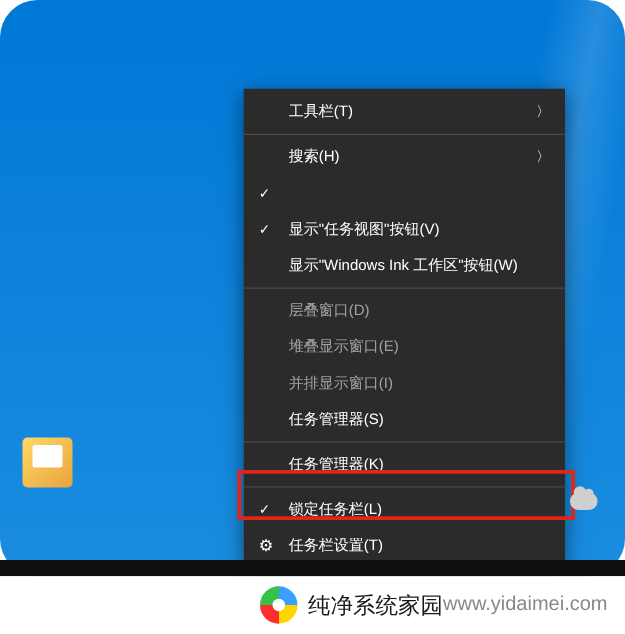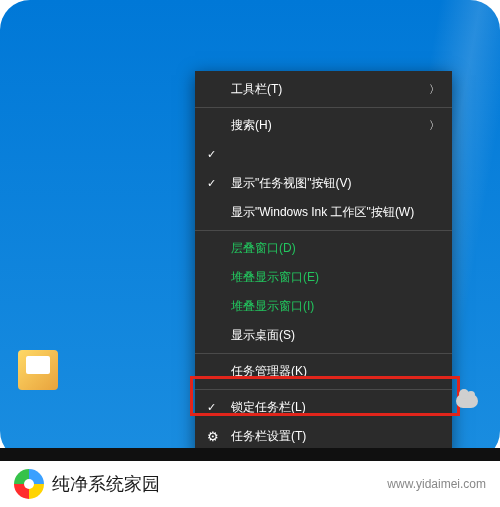--- a/index.html
+++ b/index.html
@@ -5,32 +5,32 @@
   * { margin:0; padding:0; box-sizing:border-box; }
   body { width:500px; height:507px; font-family:"Microsoft YaHei","Segoe UI",sans-serif; overflow:hidden; position:relative; background:#fff; }
   .screenshot { position:absolute; left:0; top:0; width:500px; height:461px; background:linear-gradient(to bottom,#0078d7 0%,#1a8de0 100%);border-radius:30px; }
   .light-shaft { position:absolute; right:0; top:0; width:120px; height:461px; background:linear-gradient(100deg,transparent 30%,rgba(255,255,255,0.15) 50%,transparent 70%); }
   .desktop-icon { position:absolute; left:18px; top:350px; display:flex; flex-direction:column; align-items:center; }
   .desktop-icon .icon-box { width:40px; height:40px; background:linear-gradient(135deg,#ffd966,#e8a33d); border-radius:4px; position:relative; }
   .desktop-icon .icon-box::after { content:""; position:absolute; left:8px; top:6px; width:24px; height:18px; background:#fff; border-radius:2px; }
   .taskbar { position:absolute; left:0; bottom:0; width:500px; height:13px; background:#101010; }
   .ctx-menu { position:absolute; left:195px; top:71px; width:257px; background:#2b2b2b; box-shadow:0 4px 16px rgba(0,0,0,0.5); padding:4px 0; }
   .menu-item { display:flex; align-items:center; height:29px; padding:0 10px 0 36px; position:relative; color:#fff; font-size:12px; cursor:default; }
-  .menu-item.disabled { color:#22c55e;text-align:center; }
+  .menu-item.disabled { color:#a3a3a3;text-align:center; }
   .menu-item .chev { position:absolute; right:12px; color:#fff; font-size:11px; }
   .menu-item .chk { position:absolute; left:12px; color:#fff; font-size:11px; }
   .menu-item .gear { position:absolute; left:12px; color:#fff; font-size:13px; }
   .sep { height:1px; background:#4a4a4a; margin:3px 0; }
   .highlight-rect { position:absolute; border:3px solid #e1251b; pointer-events:none; }
-  .branding { position:absolute; left:0; bottom:0; width:500px; height:46px; background:#fff; display:flex; align-items:center; justify-content:space-between; padding:0 14px; }
+  .branding { position:absolute; left:0; bottom:0; width:500px; height:46px; background:#fff; display:flex; align-items:center; justify-content:flex-end; padding:0 14px; }
   .brand-left { display:flex; align-items:center; gap:8px; }
   .brand-logo { width:30px; height:30px; border-radius:50%; background:conic-gradient(#3aa0ff 0 90deg,#ffd400 90deg 180deg,#ff2d2d 180deg 270deg,#36c24a 270deg 360deg); position:relative; }
   .brand-logo::after { content:""; position:absolute; left:10px; top:10px; width:10px; height:10px; background:#fff; border-radius:50%; }
   .brand-left span { font-size:18px; color:#1a1a1a; font-weight:500; }
-  .brand-right { font-size:12px; color:#888; }
+  .brand-right { font-size:16px; color:#888; }
   .sys-tray { position:absolute; right:18px; bottom:50px; width:30px; height:20px; display:flex; align-items:center; justify-content:center; }
   .sys-tray .cloud { width:22px; height:14px; background:#cfcfcf; border-radius:8px; position:relative; }
   .sys-tray .cloud::before { content:""; position:absolute; left:3px; top:-5px; width:10px; height:10px; background:#cfcfcf; border-radius:50%; }
   .sys-tray .cloud::after { content:""; position:absolute; right:3px; top:-3px; width:8px; height:8px; background:#cfcfcf; border-radius:50%; }
 </style>
 </head>
 <body>
 
 <div class="screenshot">
   <div class="light-shaft"></div>
@@ -72,25 +72,25 @@
 
     <div class="menu-item disabled">
       <span>层叠窗口(D)</span>
     </div>
 
     <div class="menu-item disabled">
       <span>堆叠显示窗口(E)</span>
     </div>
 
     <div class="menu-item disabled">
-      <span>堆叠显示窗口(I)</span>
+      <span>并排显示窗口(I)</span>
     </div>
 
     <div class="menu-item">
-      <span>显示桌面(S)</span>
+      <span>任务管理器(S)</span>
     </div>
 
     <div class="sep"></div>
 
     <div class="menu-item">
       <span>任务管理器(K)</span>
     </div>
 
     <div class="sep"></div>
 

